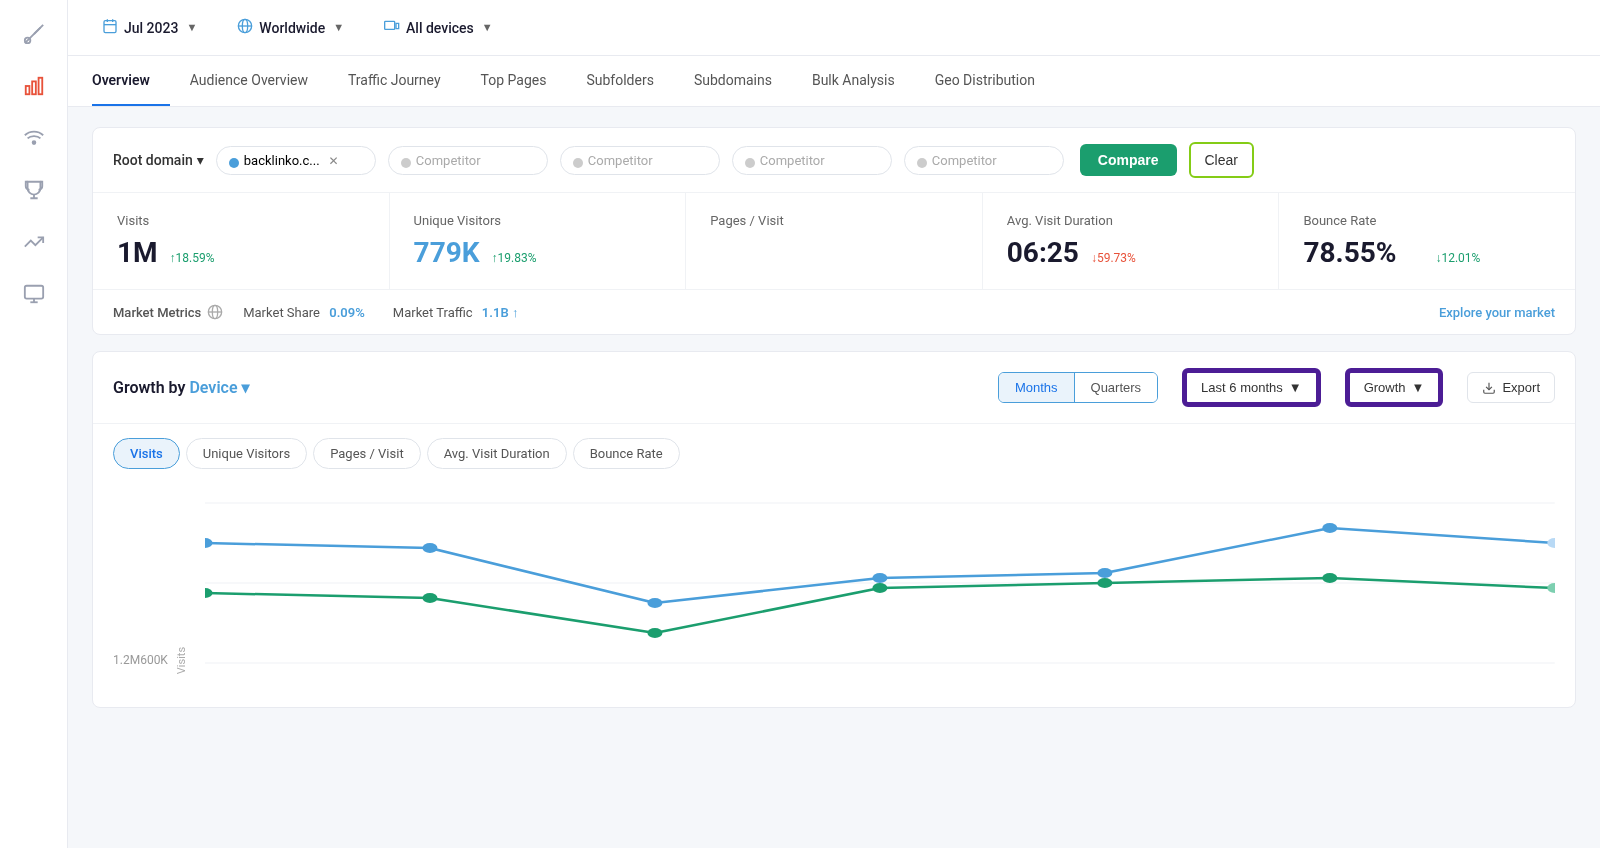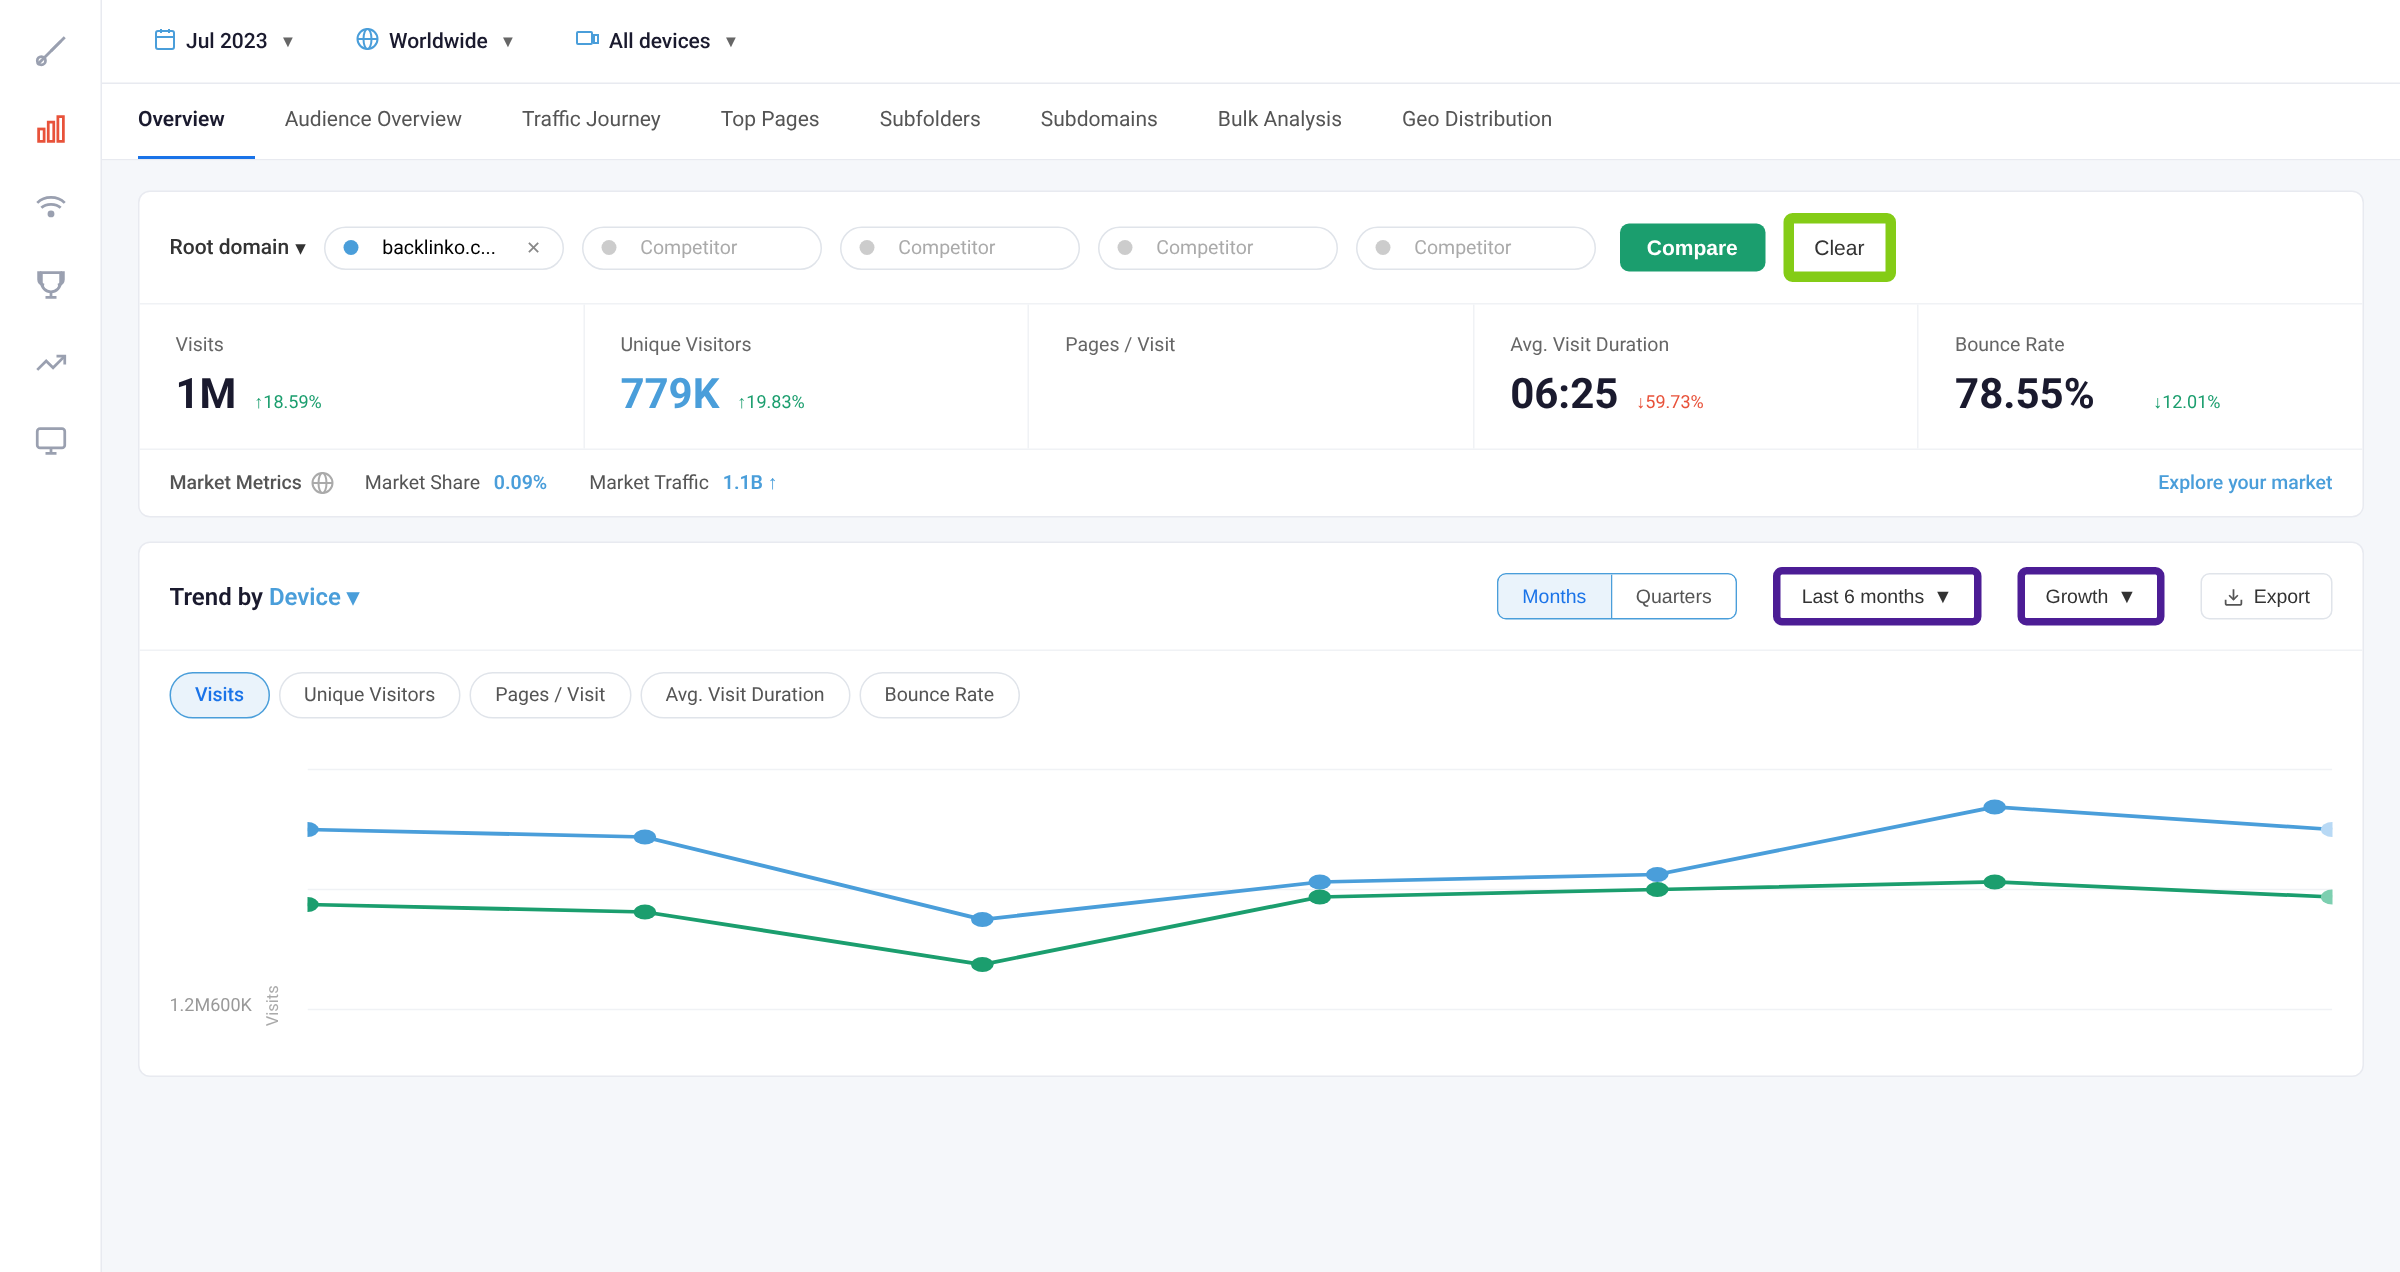--- a/index.html
+++ b/index.html
@@ -117,22 +117,22 @@
       font-size: 14px;
       color: #333;
       font-weight: 500;
       display: flex;
       align-items: center;
       gap: 4px;
       cursor: pointer;
     }
     .domain-input {
       display: flex;
-      align-items: center;
-      gap: 16px;
+      align-items: flex-end;
+      gap: 5px;
       border: 1px solid #e0e4ea;
       border-radius: 20px;
       padding: 6px 12px;
       font-size: 13px;
       background: #fff;
       min-width: 160px;
     }
     .domain-input .dot {
       width: 10px; height: 10px; border-radius: 50%;
     }
@@ -154,21 +154,21 @@
       border-radius: 6px;
       padding: 8px 18px;
       font-size: 14px;
       font-weight: 600;
       cursor: pointer;
       margin-left: 4px;
     }
     .clear-btn {
       background: #fff;
       color: #333;
-      border: 7px solid #84cc16;
+      border: 2px solid #84cc16;
       border-radius: 6px;
       padding: 8px 14px;
       font-size: 14px;
       cursor: pointer;
     }
 
     
     .metrics-row {
       display: flex;
       border-bottom: 1px solid #f0f2f5;
@@ -530,21 +530,21 @@
         </span>
         <span class="spacer"></span>
         <span class="explore-link">Explore your market</span>
       </div>
     </div>
 
     <div class="panel">
 
       <div class="trend-header">
         <div class="trend-title">
-          <span>Trend by</span>
+          <span>Growth by</span>
           <span class="device-link"> <span>Device</span> ▾</span>
         </div>
         <div class="trend-controls">
           <div class="btn-group">
             <button class="btn-group-item active">Months</button>
             <button class="btn-group-item">Quarters</button>
           </div>
           <button class="dropdown-btn">
             <span>Last 6 months</span>
             <span>▼</span>

